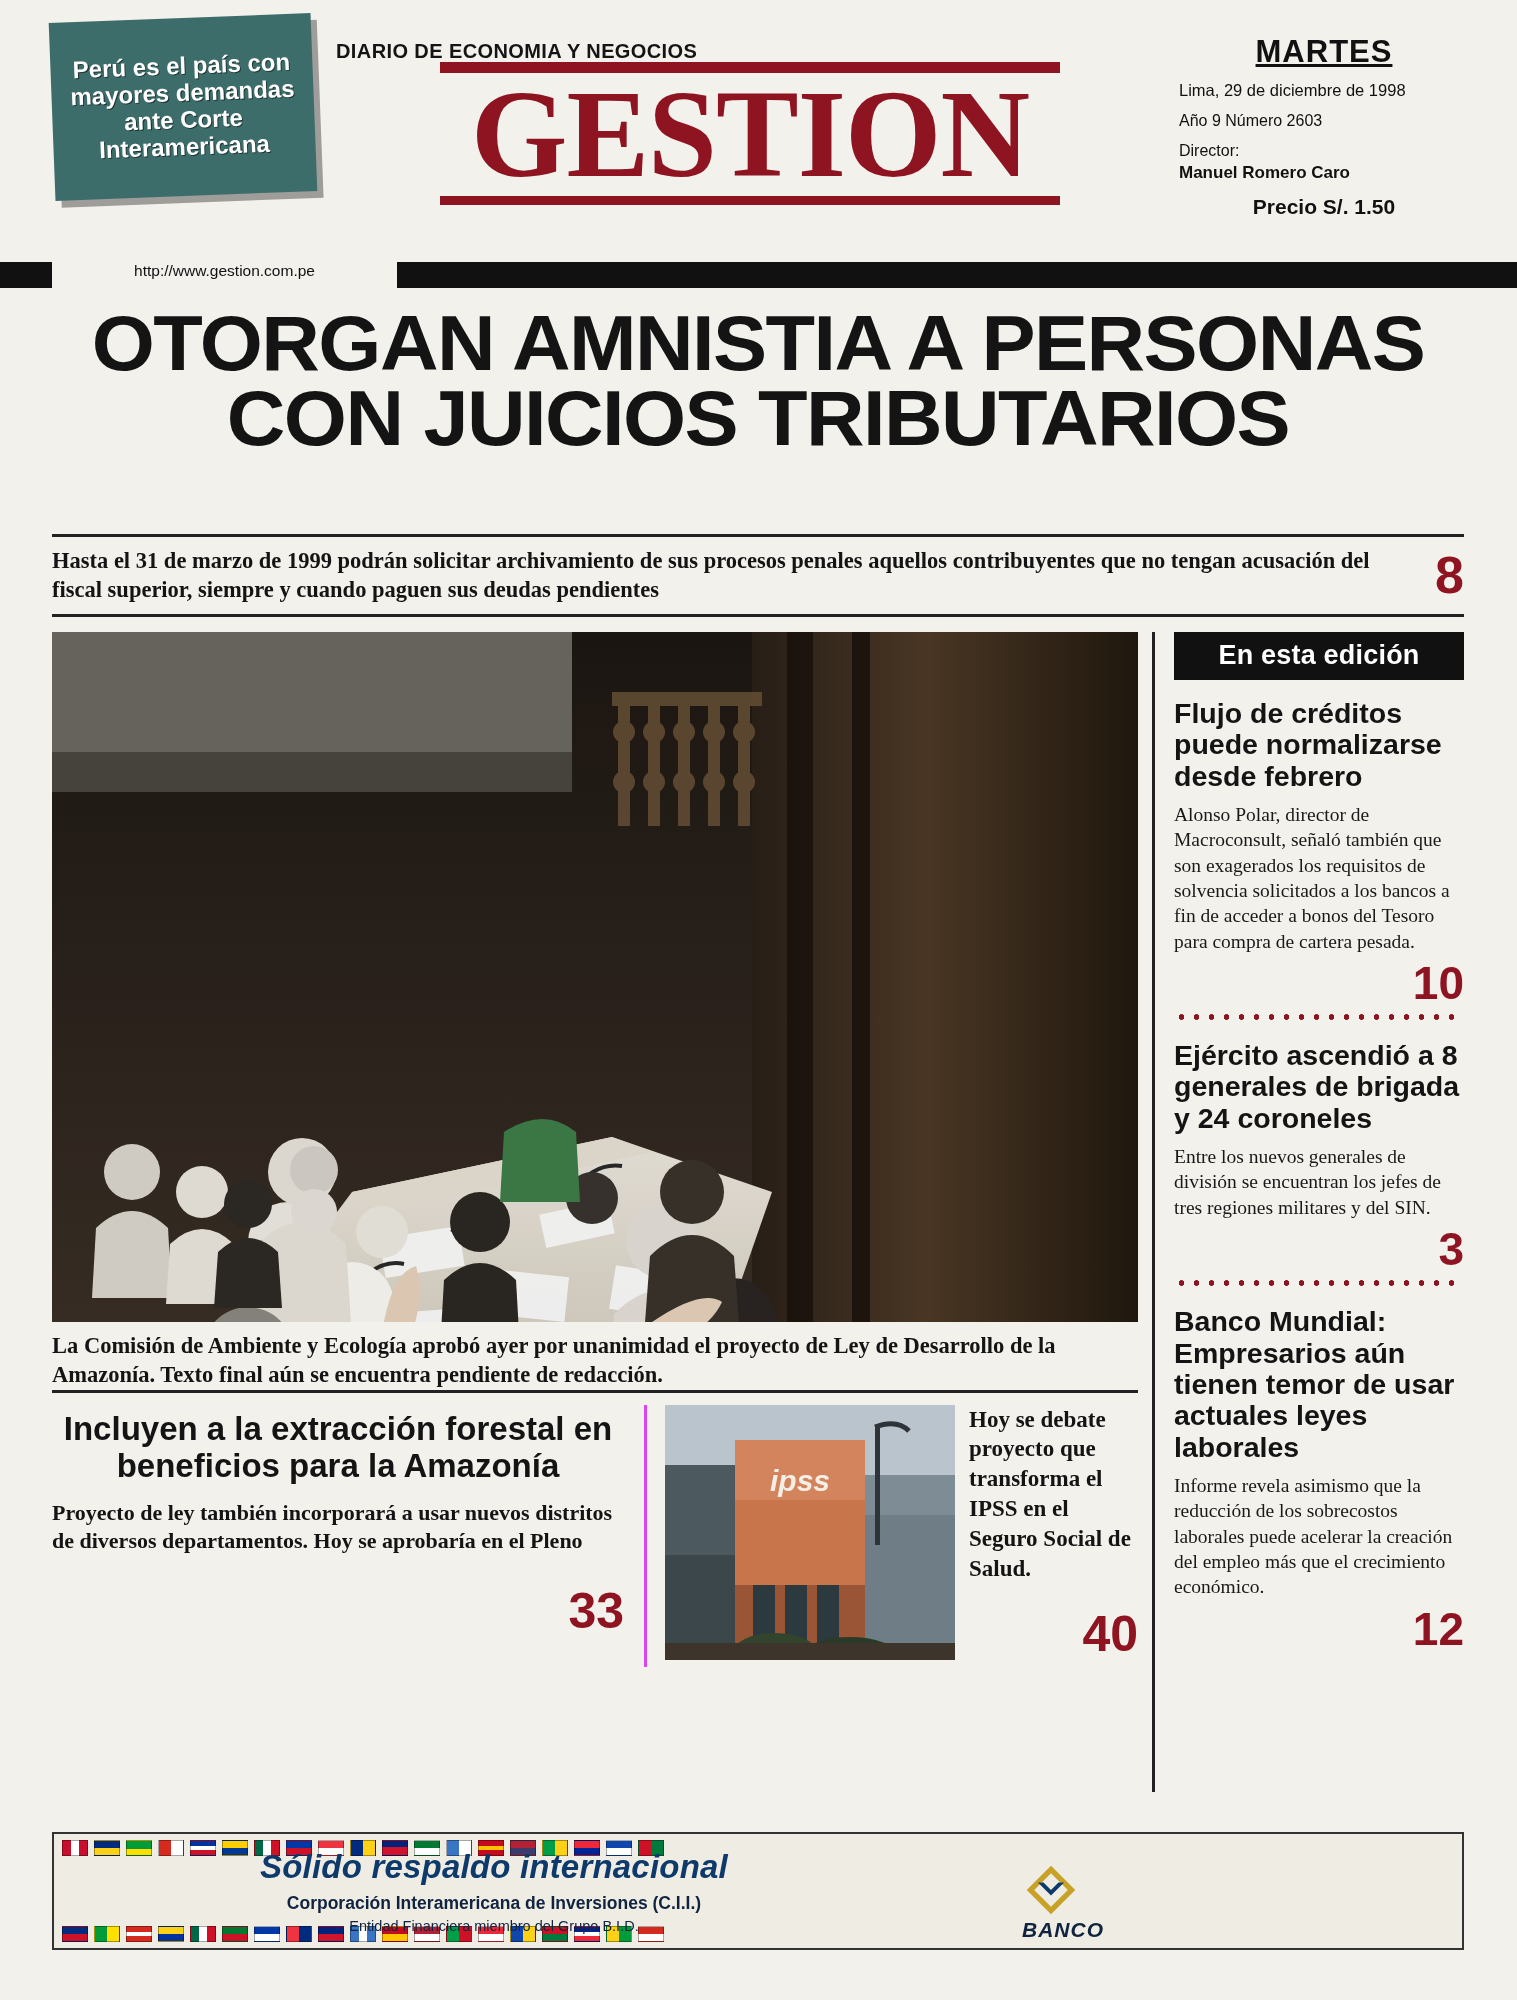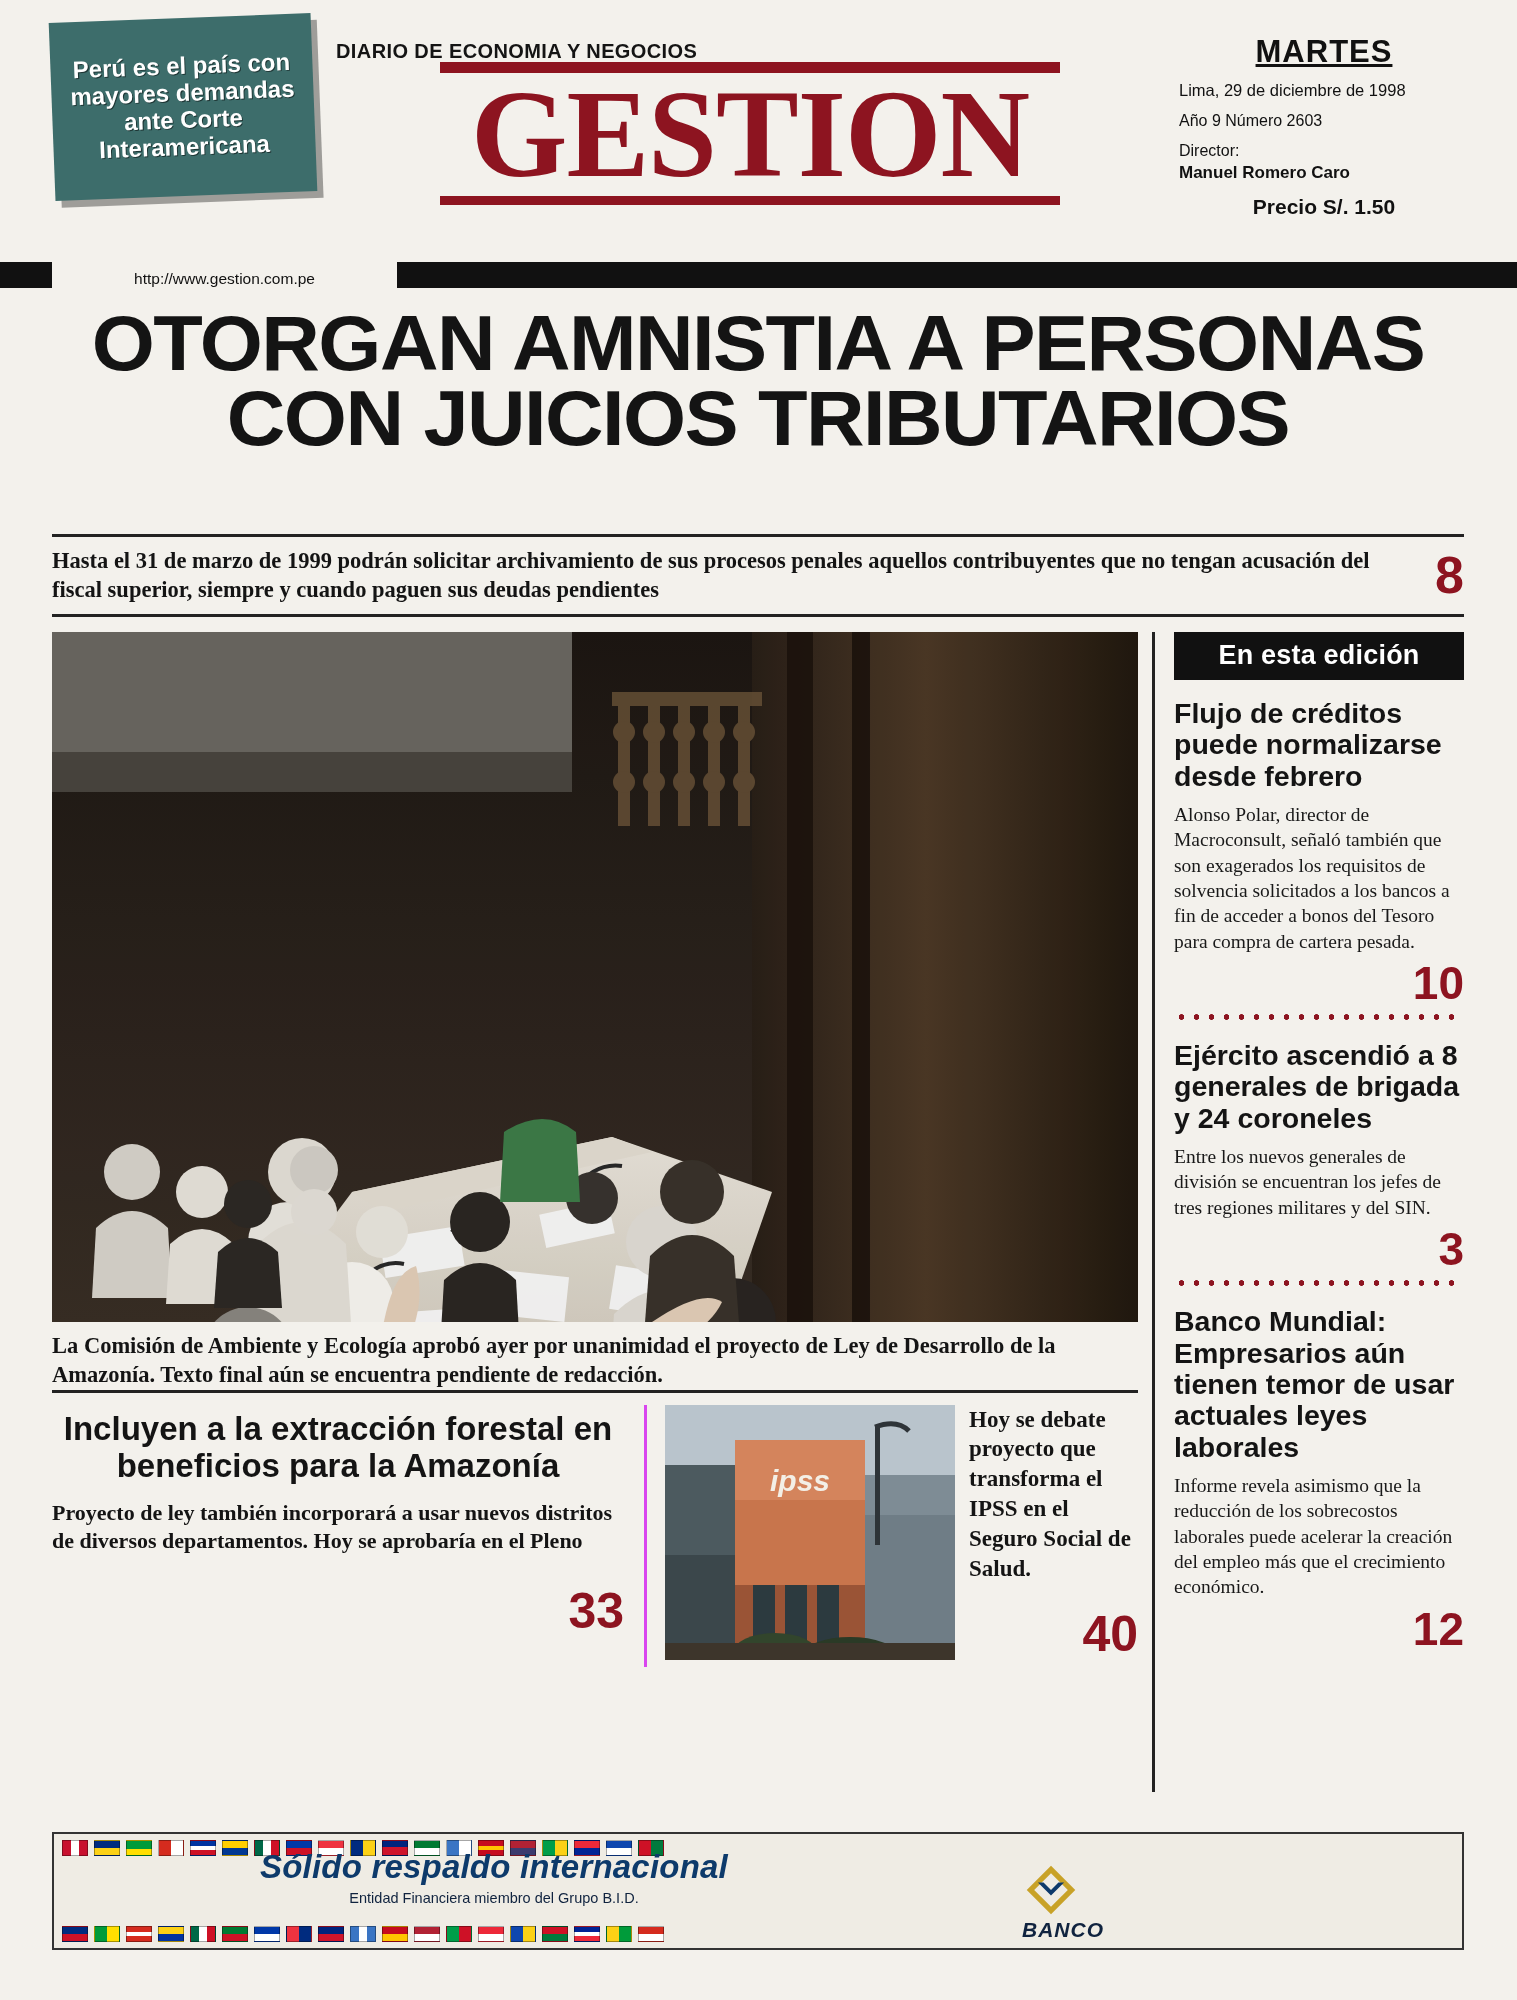--- a/index.html
+++ b/index.html
@@ -147,21 +147,21 @@
     background: #111111;
   }
   .urlbar .url-white {
     position: absolute;
     left: 52px;
     top: 0;
     width: 345px;
     height: 26px;
     background: #f3f1ec;
     display: flex;
-    align-items: flex-end;
+    align-items: flex-start;
     justify-content: center;
   }
   .urlbar .url-white span {
     font-family: "Liberation Sans", sans-serif;
     font-size: 15.5px;
     color: #111;
   }
 
   
   .headline-block {
@@ -788,20 +788,21 @@
       <div class="flag" style="left:424px;top:92px; background:linear-gradient(to bottom,#ed2939 50%,#fff 50%);"></div>
       <div class="flag" style="left:456px;top:92px; background:linear-gradient(to right,#0f47af 50%,#fcd116 50%);"></div>
       <div class="flag" style="left:488px;top:92px; background:linear-gradient(to bottom,#ce1126 50%,#007a3d 50%);"></div>
       <div class="flag" style="left:520px;top:92px; background:linear-gradient(to bottom,#002395 33%,#fff 33%,#fff 66%,#ed2939 66%);"></div>
       <div class="flag" style="left:552px;top:92px; background:linear-gradient(to right,#fcd116 50%,#009b3a 50%);"></div>
       <div class="flag" style="left:584px;top:92px; background:linear-gradient(to bottom,#d52b1e 50%,#fff 50%);"></div>
     </div>
 
     <div class="ad-center">
       <div class="ad-title">Sólido respaldo internacional</div>
+      <div class="ad-sub">Corporación Interamericana de Inversiones (C.I.I.)</div>
       <div class="ad-sub2">Entidad Financiera miembro del Grupo B.I.D.</div>
     </div>
 
     <div class="ad-bank">
       <svg class="bank-logo" viewBox="0 0 60 60">
         <path d="M30 4 L56 30 L30 56 L4 30 Z" fill="#c8a227"></path>
         <path d="M30 12 L48 30 L30 48 L12 30 Z" fill="#efece4"></path>
         <path d="M16 22 L30 36 L44 22 L38 22 L30 30 L22 22 Z" fill="#0d3a6b"></path>
       </svg>
       <div class="bank-txt">

